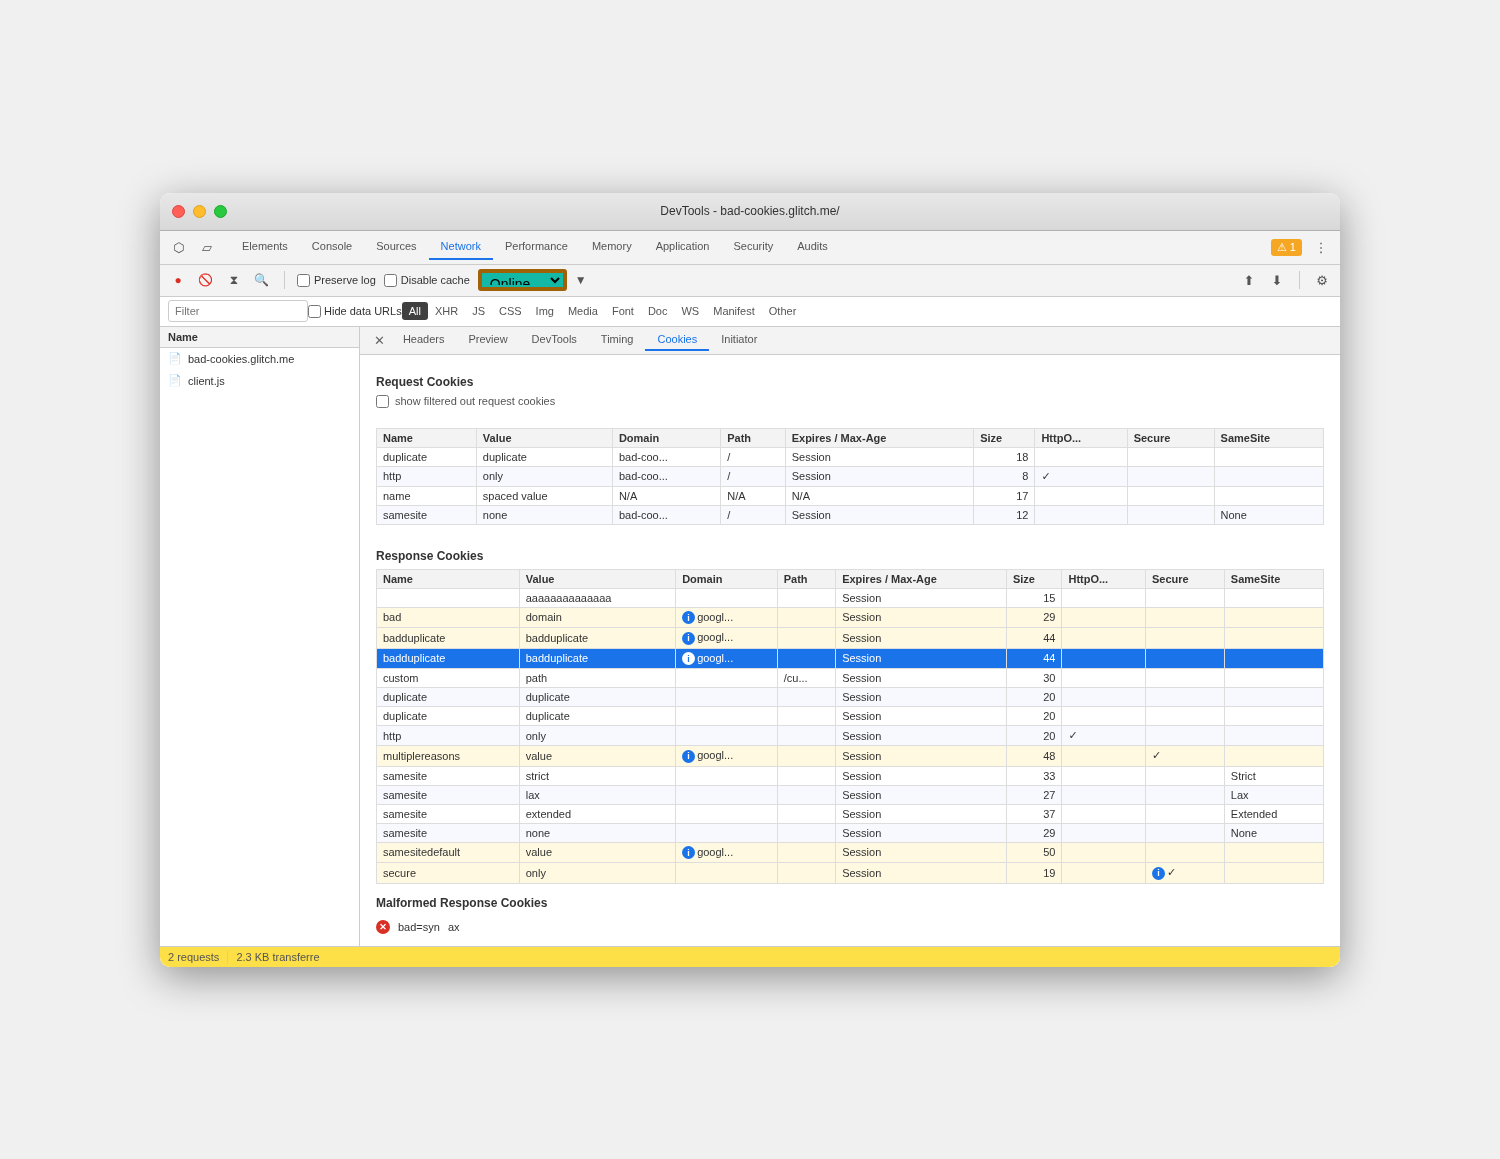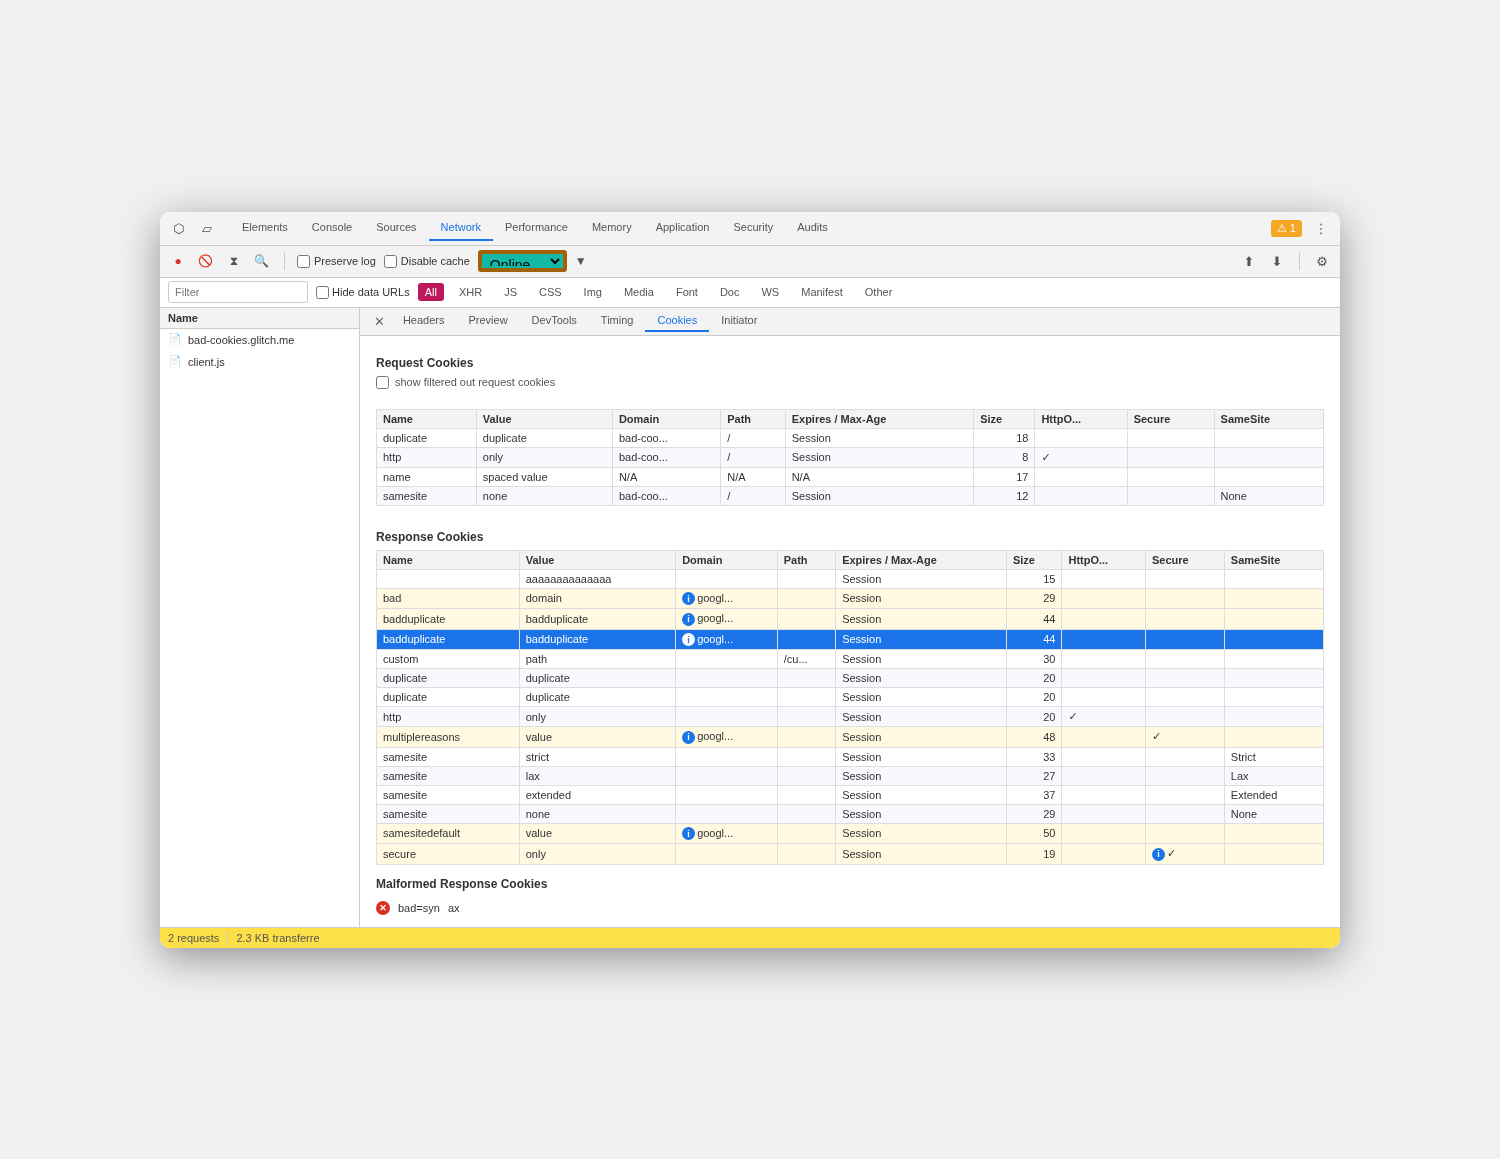--- a/index.html
+++ b/index.html
@@ -143,21 +143,20 @@
       font-size: 14px;
       background: #14b8a6;
       height: 22px;
     }
     .filter-row {
       display: flex;
       align-items: center;
       background: #fff;
       border-bottom: 1px solid #ccc;
       padding: 4px 8px;
-      gap: 8px;
       height: 30px;
     }
     .filter-input {
       border: 1px solid #ccc;
       border-radius: 3px;
       padding: 2px 6px;
       font-size: 11px;
       width: 140px;
       height: 22px;
     }
@@ -172,21 +171,21 @@
     .filter-type-btn {
       padding: 2px 6px;
       border: 1px solid transparent;
       border-radius: 3px;
       font-size: 11px;
       cursor: pointer;
       background: none;
       color: #555;
     }
     .filter-type-btn.active {
-      background: #be185d;
+      background: #404040;
       color: white;
     }
     .main-layout {
       display: flex;
       flex: 1;
       overflow: hidden;
     }
     .sidebar {
       width: 200px;
       border-right: 1px solid #ccc;
@@ -350,20 +349,28 @@
     }
     .upload-icon { font-size: 13px; color: #555; }
     .download-icon { font-size: 13px; color: #555; }
     .gear-icon { font-size: 13px; color: #555; }
   </style>
 </head>
 <body>
 
 <div class="window">
 
+  <div class="titlebar">
+    <div class="traffic-lights">
+      <div class="traffic-light tl-red"></div>
+      <div class="traffic-light tl-yellow"></div>
+      <div class="traffic-light tl-green"></div>
+    </div>
+    <span class="titlebar-title">DevTools - bad-cookies.glitch.me/</span>
+  </div>
 
   <div class="devtools">
 
     <div class="top-tabs">
       <div class="top-tab-icons">
         <button class="icon-btn">⬡</button>
         <button class="icon-btn">▱</button>
       </div>
       <div class="top-tab">Elements</div>
       <div class="top-tab">Console</div>

